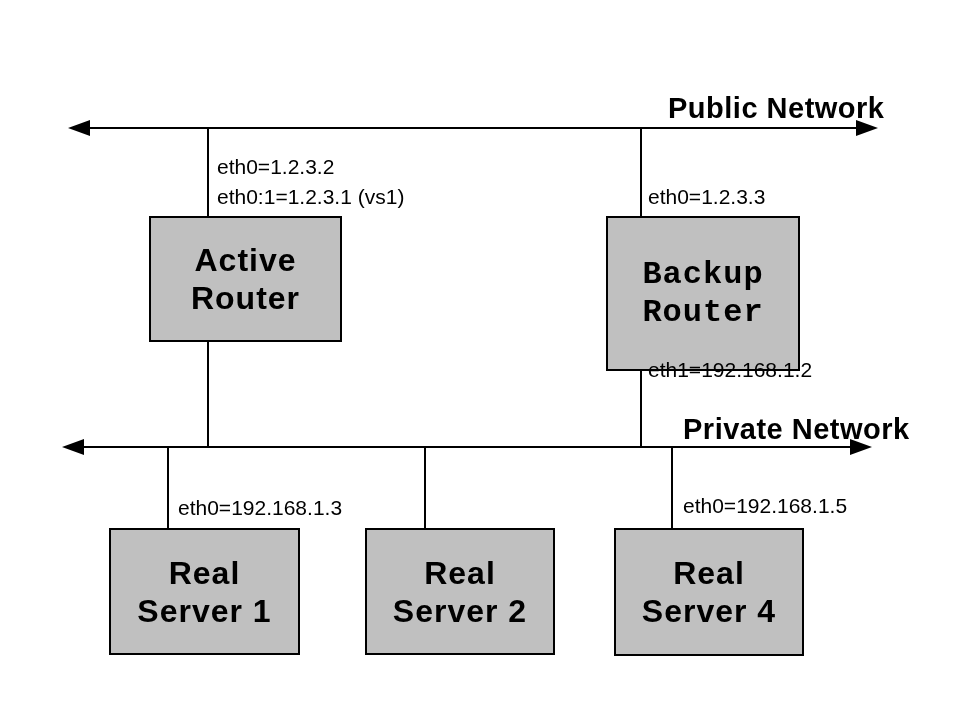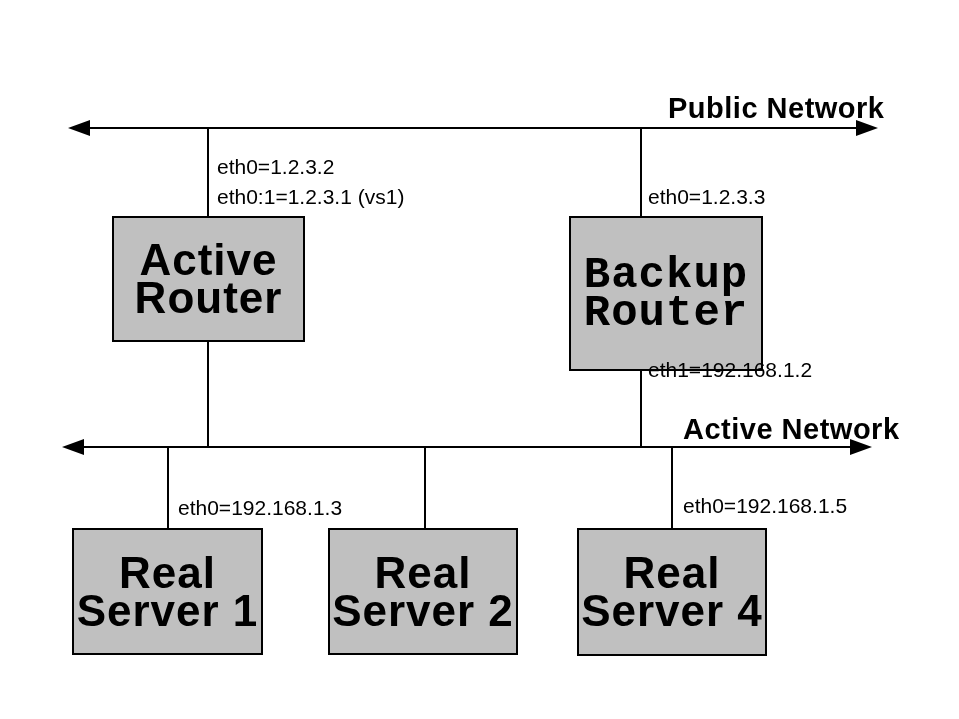--- a/index.html
+++ b/index.html
@@ -44,24 +44,25 @@
   .node {
     position: absolute;
     background: var(--box-fill, #c0c0c0);
     border: 2px solid var(--line, #000000);
     box-sizing: border-box;
     display: flex;
     flex-direction: column;
     align-items: center;
     justify-content: center;
     font-weight: bold;
-    font-size: 44px;
+    font-size: 32px;
     line-height: 38px;
     letter-spacing: 1px;
     text-align: center;
+    margin-left: 37px;
   }
   .iface {
     position: absolute;
     font-size: 21px;
     line-height: 30px;
     white-space: nowrap;
   }
   .netlabel {
     position: absolute;
     font-weight: bold;
@@ -112,21 +113,21 @@
 
   <div class="hline" id="public-line"></div>
   <div class="hline" id="private-line"></div>
 
   <div class="arrow left" id="pub-arrow-left"></div>
   <div class="arrow right" id="pub-arrow-right"></div>
   <div class="arrow left" id="priv-arrow-left"></div>
   <div class="arrow right" id="priv-arrow-right"></div>
 
   <div class="netlabel" id="label-public-network">Public Network</div>
-  <div class="netlabel" id="label-private-network">Active Network</div>
+  <div class="netlabel" id="label-private-network">Private Network</div>
 
   <div class="vline" id="conn-active-top"></div>
   <div class="vline" id="conn-active-bottom"></div>
   <div class="vline" id="conn-backup-top"></div>
   <div class="vline" id="conn-backup-bottom"></div>
   <div class="vline" id="conn-rs1"></div>
   <div class="vline" id="conn-rs2"></div>
   <div class="vline" id="conn-rs3"></div>
 
   <div class="node" id="node-active-router">

